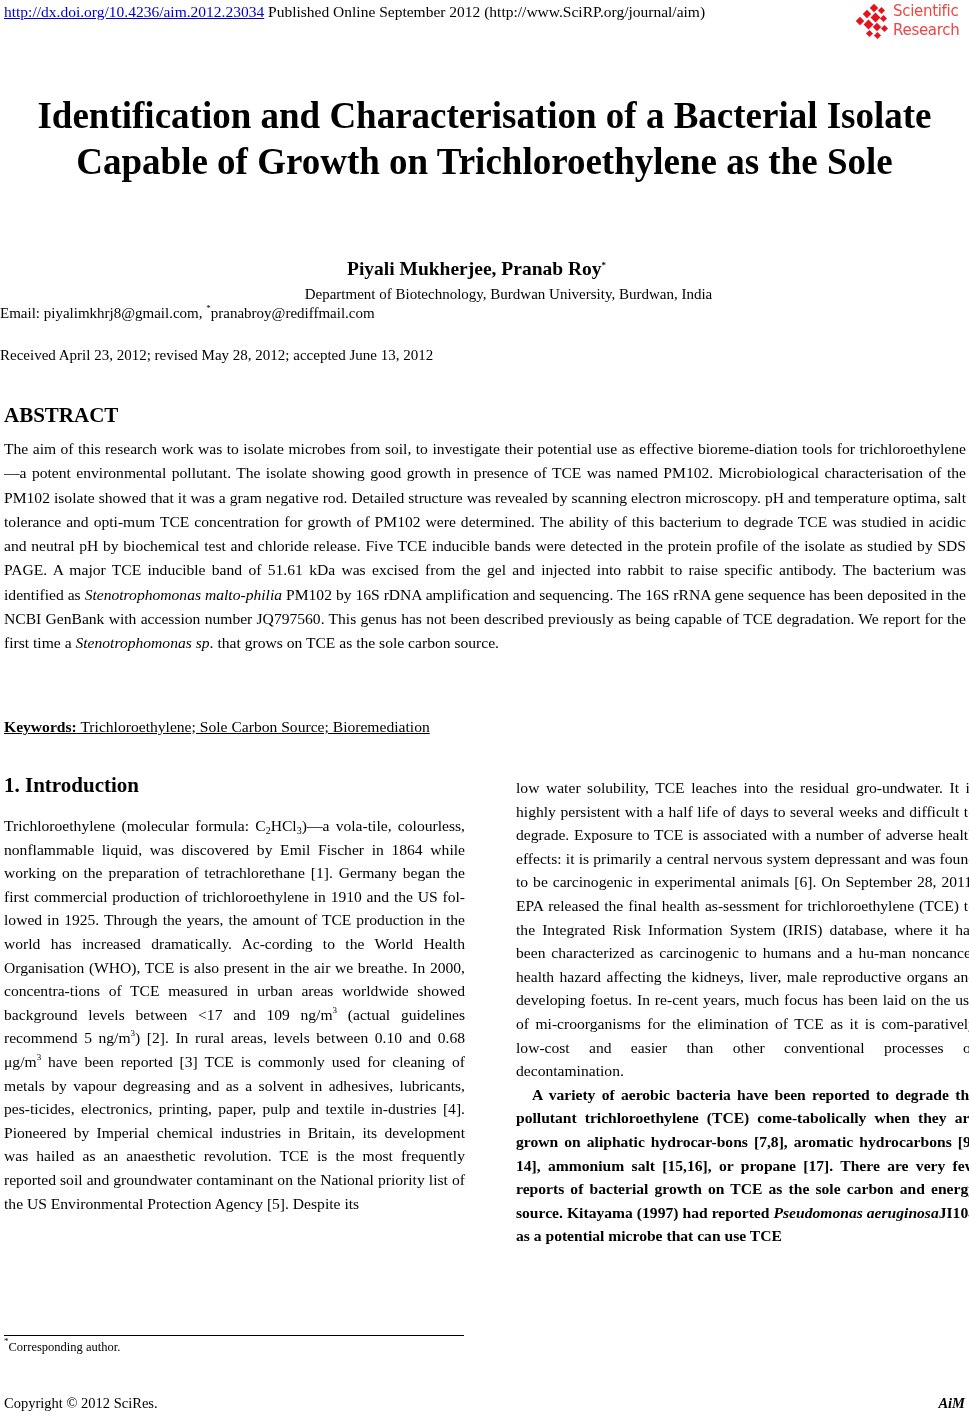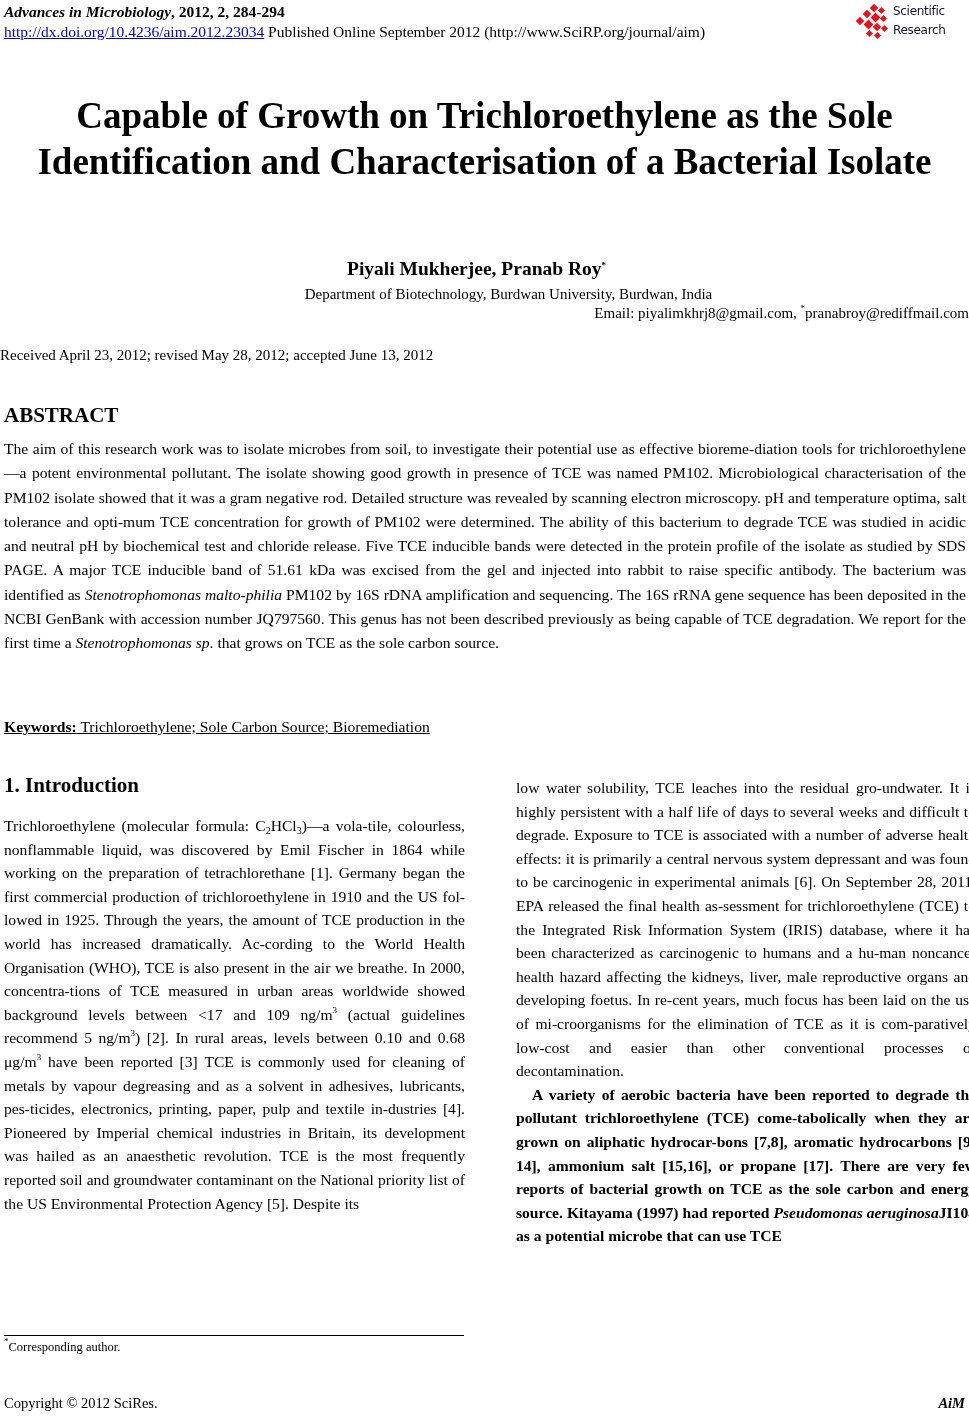--- a/index.html
+++ b/index.html
@@ -3,25 +3,25 @@
 <meta charset="utf-8">
 <style>
   html, body { margin: 0; padding: 0; background: #ffffff; }
   body { width: 969px; height: 1417px; position: relative; overflow: hidden; color: #000; font-family: "Liberation Serif", serif; }
   .hdr { position: absolute; left: 4px; top: 2px; font-size: 15.5px; line-height: 20px; }
   .hdr .journal { font-weight: bold; }
   .hdr .journal i { font-style: italic; }
   .hdr a { color: #1a0dab; text-decoration: underline; color: #0000cc; margin-top: 16px; }
   .logo { position: absolute; left: 855px; top: 2px; width: 112px; height: 40px; }
   .logo svg { position: absolute; left: 0; top: 2px; }
-  .logo .lt { position: absolute; left: 38px; top: 0; font-family: "DejaVu Sans", sans-serif; font-size: 12px; line-height: 19px; color: #0f172a; letter-spacing: -0.3px; }
+  .logo .lt { position: absolute; left: 38px; top: 0; font-family: "DejaVu Sans", sans-serif; font-size: 15px; line-height: 19px; color: #ef4444; letter-spacing: -0.3px; }
   .title { position: absolute; left: 0; width: 969px; top: 93px; text-align: center; font-weight: bold; font-size: 37px; line-height: 46px; }
   .authors { position: absolute; left: 0; width: 953px; top: 257px; text-align: center; font-weight: bold; font-size: 19.5px; line-height: 24px; }
   .affil { position: absolute; left: 0; width: 969px; top: 284px; text-align: center; font-size: 15px; line-height: 20px; padding-left: 24px; }
-  .email { position: absolute; left: 0; width: 969px; top: 303px; text-align: right; font-size: 15px; line-height: 20px; }
+  .email { position: absolute; left: 0; width: 969px; top: 303px; text-align: left; font-size: 15px; line-height: 20px; }
   .received { position: absolute; left: 0; width: 969px; top: 345px; font-size: 15px; line-height: 20px; }
   sup { font-size: 9px; vertical-align: 7px; line-height: 0; }
   sub { font-size: 10px; vertical-align: -3px; line-height: 0; }
   .abs-h { position: absolute; left: 4px; top: 403px; font-weight: bold; font-size: 21px; }
   .abs { position: absolute; left: 4px; width: 962px; top: 437px; font-size: 15.6px; line-height: 24.3px; text-align: justify; }
   .kw { position: absolute; left: 4px; top: 718px; font-size: 15.6px; text-decoration: underline; }
   .kw b { font-weight: bold; }
   .col { position: absolute; font-size: 15.6px; line-height: 23.6px; text-align: justify; }
   .col p { margin: 0; }
   .colL { left: 4px; width: 461px; top: 814px; }
@@ -30,21 +30,20 @@
   .indent { text-indent: 16px; font-weight: bold; }
   .fn-rule { position: absolute; left: 4px; top: 1335px; width: 460px; height: 1px; background: #000; }
   .fn { position: absolute; left: 4px; top: 1340px; font-size: 12.5px; }
   .footer-l { position: absolute; left: 4px; top: 1395px; font-size: 14.5px; }
   .footer-r { position: absolute; right: 4px; top: 1395px; font-size: 14.5px; font-style: italic; font-weight: bold; }
 </style>
 </head>
 <body>
 
 <div class="hdr">
-  <div class="journal"><i>Advances in Microbiology</i><span>, 2012, 2, 284-294</span></div>
   <div><a>http://dx.doi.org/10.4236/aim.2012.23034</a><span> Published Online September 2012 (http://www.SciRP.org/journal/aim)</span></div>
 </div>
 
 <div class="logo">
   <svg width="36" height="36" viewBox="0 0 36 36">
     <g fill="#e8121c">
       <rect x="16" y="1" width="6" height="6" transform="rotate(45 19 4)"></rect>
       <rect x="24" y="4" width="5" height="5" transform="rotate(45 26.5 6.5)"></rect>
       <rect x="9" y="7" width="6" height="6" transform="rotate(45 12 10)"></rect>
       <rect x="17" y="10" width="7" height="7" transform="rotate(45 20.5 13.5)"></rect>
@@ -57,22 +56,22 @@
       <rect x="20" y="29" width="5" height="5" transform="rotate(45 22.5 31.5)"></rect>
     </g>
   </svg>
   <div class="lt">
     <div>Scientific</div>
     <div>Research</div>
   </div>
 </div>
 
 <div class="title">
+  <div>Identification and Characterisation of a Bacterial Isolate</div>
   <div>Capable of Growth on Trichloroethylene as the Sole</div>
-  <div>Identification and Characterisation of a Bacterial Isolate</div>
 </div>
 
 <div class="authors"><span>Piyali Mukherjee, Pranab Roy</span><sup>*</sup></div>
 <div class="affil">Department of Biotechnology, Burdwan University, Burdwan, India</div>
 <div class="email"><span>Email: piyalimkhrj8@gmail.com, </span><sup>*</sup><span>pranabroy@rediffmail.com</span></div>
 <div class="received">Received April 23, 2012; revised May 28, 2012; accepted June 13, 2012</div>
 
 <div class="abs-h">ABSTRACT</div>
 <div class="abs"><span>The aim of this research work was to isolate microbes from soil, to investigate their potential use as effective bioreme-diation tools for trichloroethylene—a potent environmental pollutant. The isolate showing good growth in presence of TCE was named PM102. Microbiological characterisation of the PM102 isolate showed that it was a gram negative rod. Detailed structure was revealed by scanning electron microscopy. pH and temperature optima, salt tolerance and opti-mum TCE concentration for growth of PM102 were determined. The ability of this bacterium to degrade TCE was studied in acidic and neutral pH by biochemical test and chloride release. Five TCE inducible bands were detected in the protein profile of the isolate as studied by SDS PAGE. A major TCE inducible band of 51.61 kDa was excised from the gel and injected into rabbit to raise specific antibody. The bacterium was identified as </span><i>Stenotrophomonas malto-philia</i><span> PM102 by 16S rDNA amplification and sequencing. The 16S rRNA gene sequence has been deposited in the NCBI GenBank with accession number JQ797560. This genus has not been described previously as being capable of TCE degradation. We report for the first time a </span><i>Stenotrophomonas sp</i><span>. that grows on TCE as the sole carbon source.</span></div>
 

